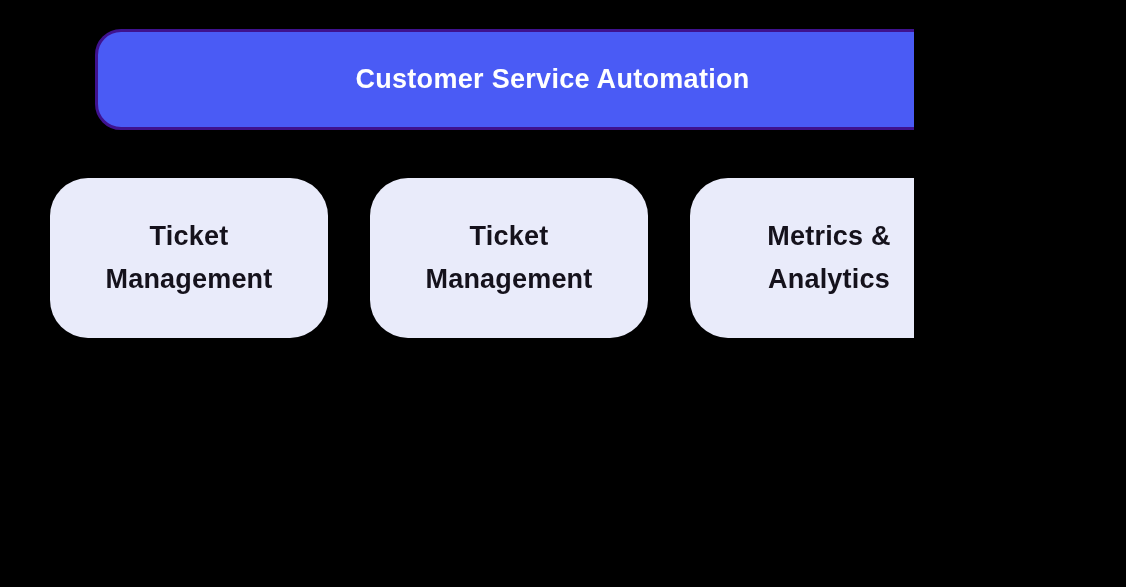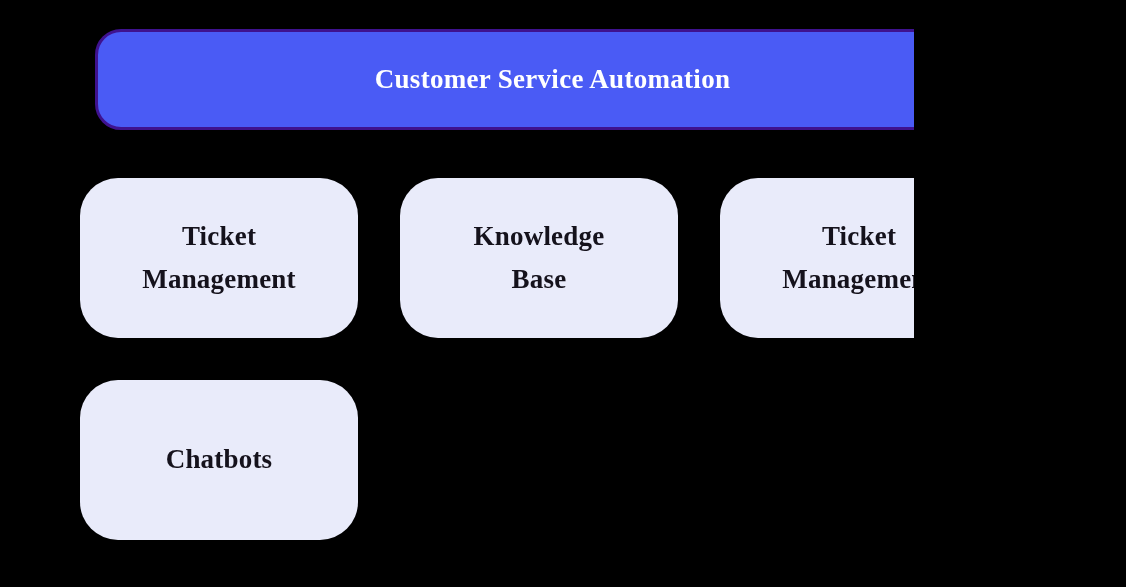--- a/index.html
+++ b/index.html
@@ -6,21 +6,21 @@
     margin: 0;
     padding: 0;
     background: #000000;
   }
   .canvas {
     position: relative;
     width: 914px;
     height: 587px;
     background: #000000;
     overflow: hidden;
-    font-family: Liberation Serif, serif;
+    font-family: Liberation Sans, sans-serif;
   }
   .header-node {
     position: absolute;
     left: 95px;
     top: 29px;
     width: 915px;
     height: 101px;
     box-sizing: border-box;
     background: #4A5BF5;
     border: 3px solid #3F128F;
@@ -31,21 +31,21 @@
   }
   .header-node .label {
     color: #FFFFFF;
     font-size: 27px;
     font-weight: 700;
     letter-spacing: 0.3px;
     text-align: center;
   }
   .cards-grid {
     position: absolute;
-    left: 80px;
+    left: 50px;
     top: 178px;
     display: grid;
     grid-template-columns: repeat(3, 278px);
     column-gap: 85px;
     row-gap: 62px;
     gap: 42px;
   }
   .card-node {
     width: 278px;
     height: 160px;
@@ -74,25 +74,22 @@
   <div class="header-node">
     <span class="label">Customer Service Automation</span>
   </div>
 
   <div class="cards-grid">
     <div class="card-node">
       <span class="label">Ticket
 Management</span>
     </div>
     <div class="card-node">
-      <span class="label">Knowledge
-Base</span>
-    </div>
-    <div class="card-node">
       <span class="label">Ticket
 Management</span>
     </div>
     <div class="card-node">
-      <span class="label">Chatbots</span>
+      <span class="label">Metrics &amp;
+Analytics</span>
     </div>
   </div>
 
 </div>
 
 </body></html>

